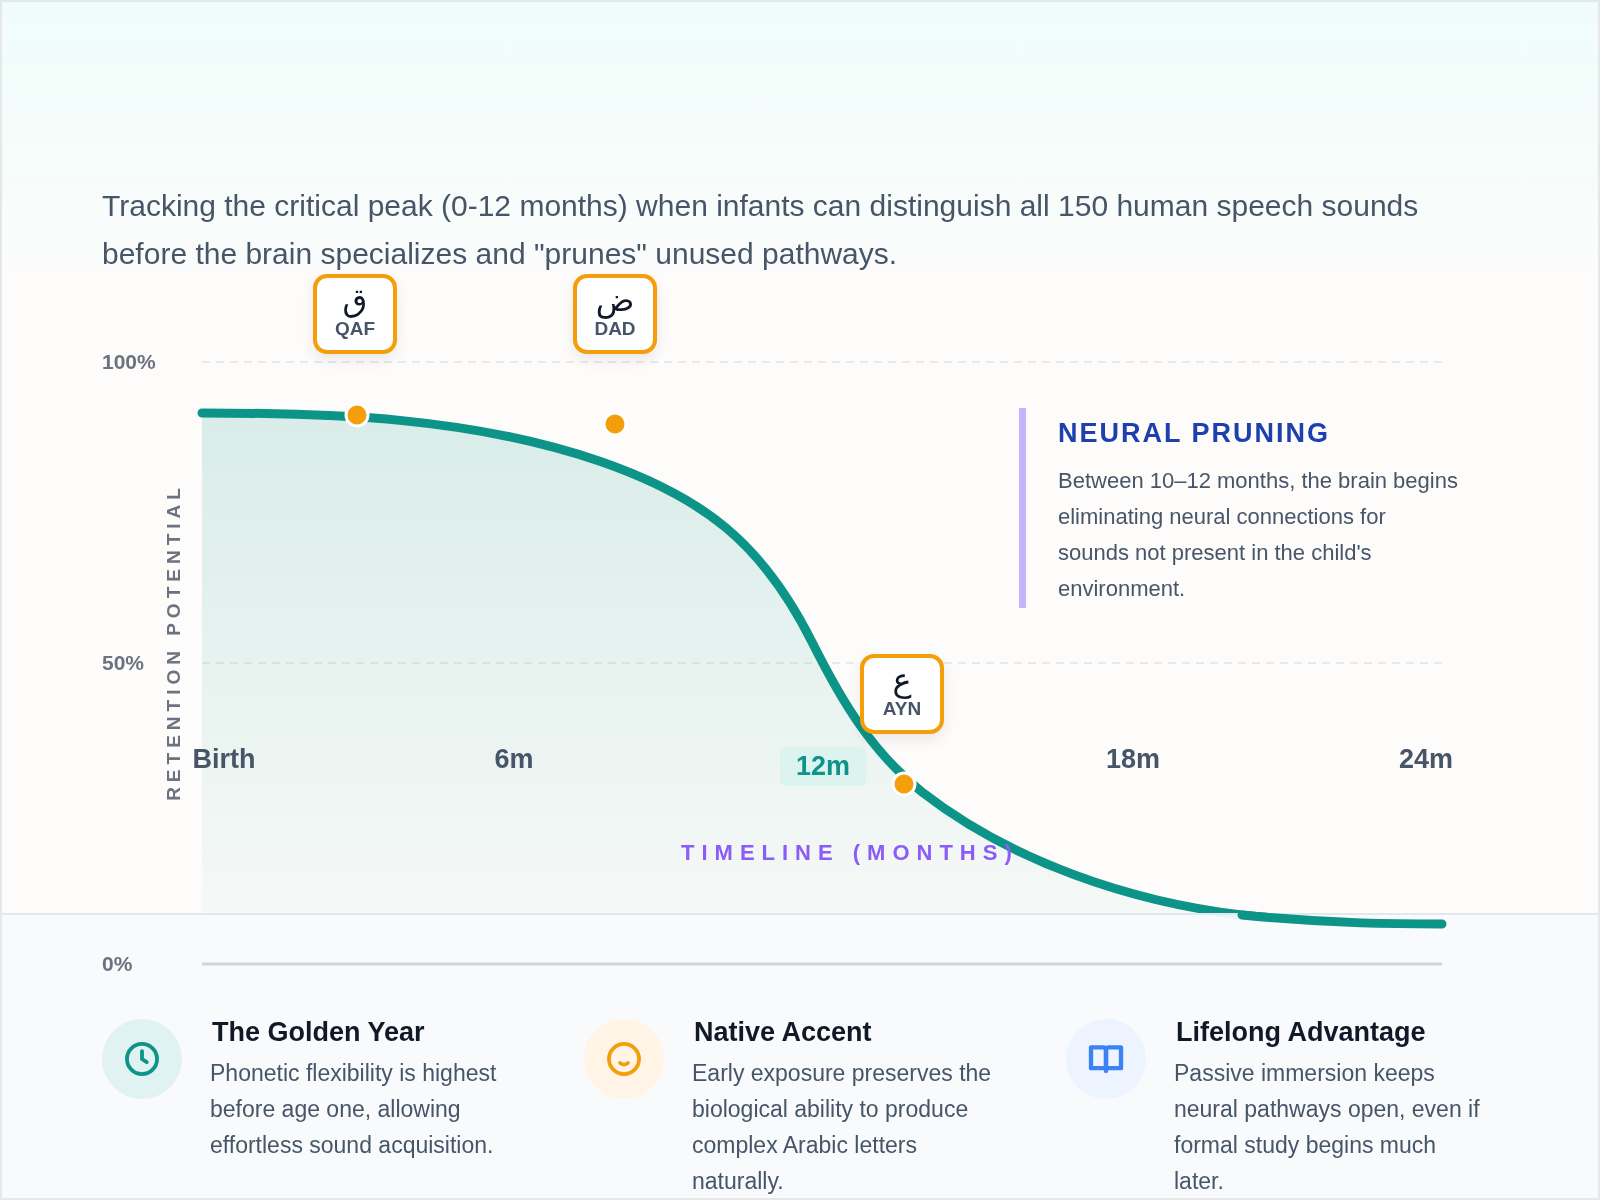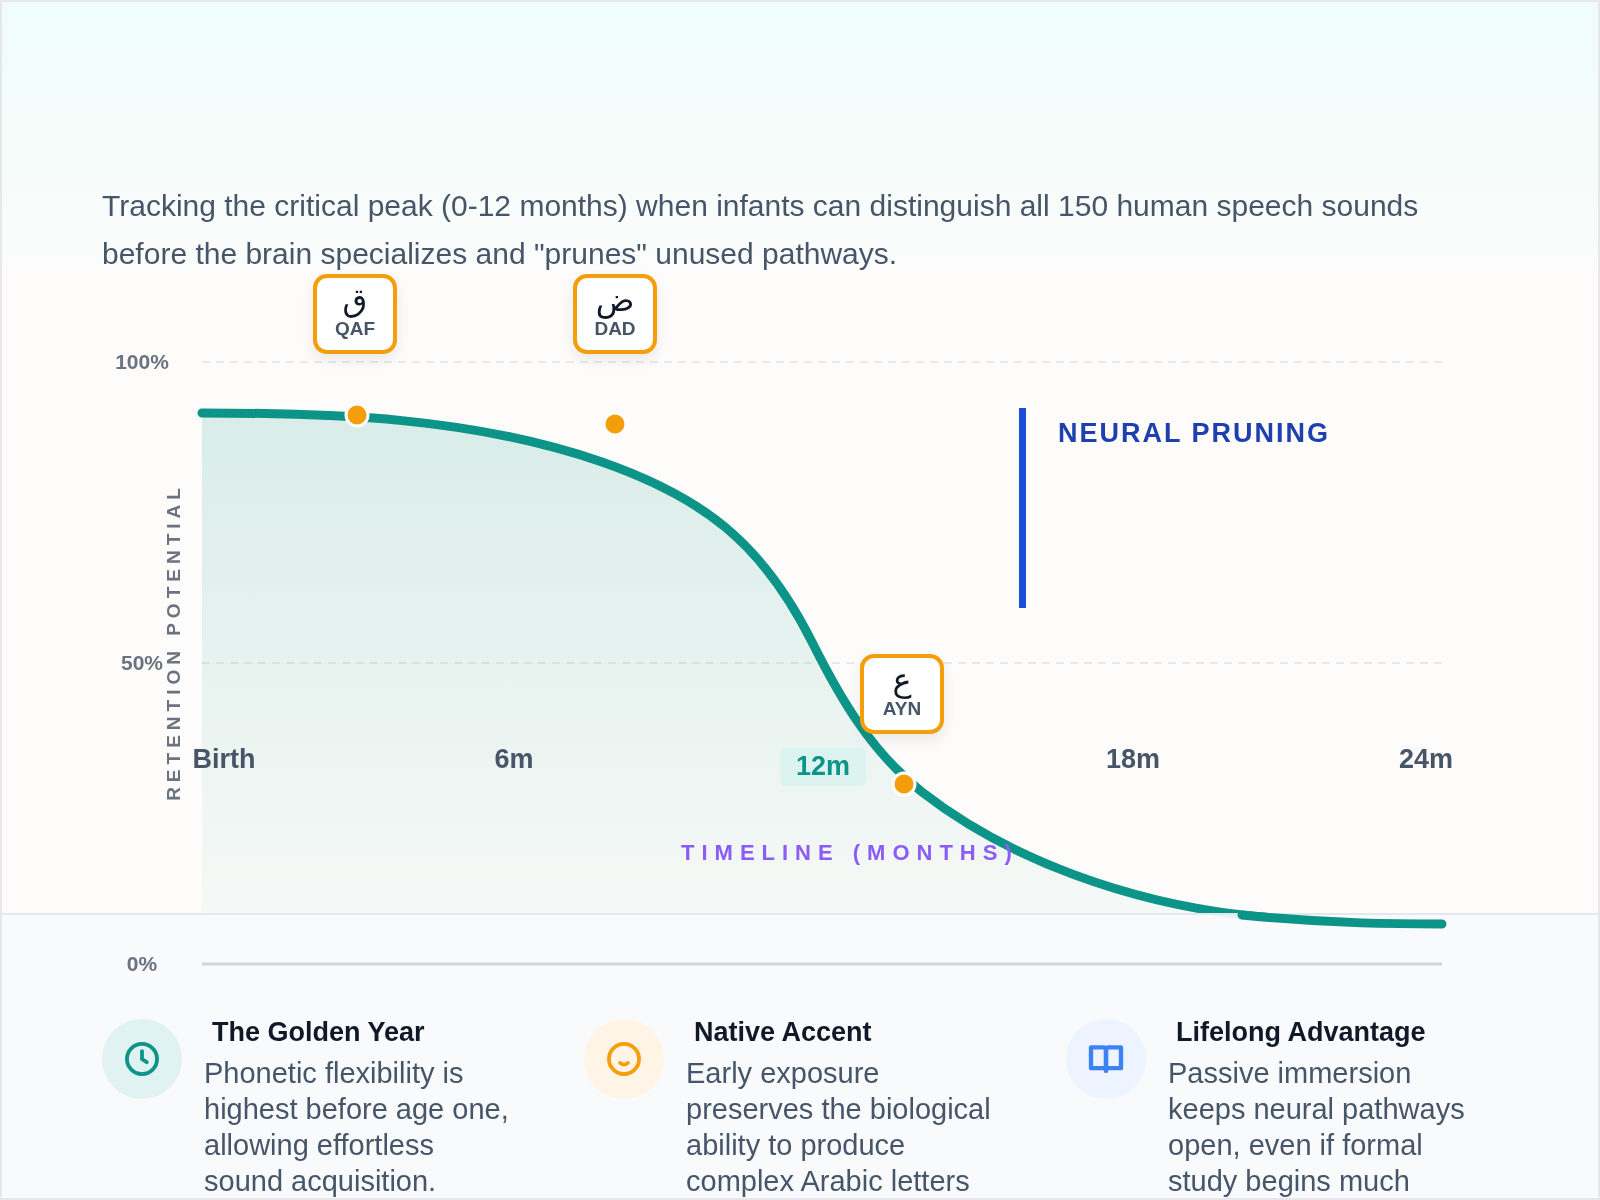--- a/index.html
+++ b/index.html
@@ -2,36 +2,36 @@
 <html><head>
 <meta charset="utf-8">
 <style>
   html, body { margin:0; padding:0; }
   body { width:1600px; height:1200px; background:#e5e7eb; font-family:"Liberation Sans", sans-serif; overflow:hidden; }
   .card { position:absolute; left:2px; top:2px; width:1596px; height:1196px; background:#fdfcfa; overflow:hidden; }
   .hero-bg { position:absolute; left:0; top:0; width:100%; height:270px; background:linear-gradient(180deg,#effdfa 0%,#fbfcfb 100%); }
   .title { position:absolute; left:100px; top:82px; margin:0; font-size:55px; font-weight:700; color:#111827; letter-spacing:-0.5px; }
   .subtitle { position:absolute; left:100px; top:180px; width:1320px; margin:0; font-size:30px; line-height:48px; color:#475569; }
   .chart-svg { position:absolute; left:0; top:0; width:1596px; height:1196px; }
-  .ytick { position:absolute; font-size:21px; font-weight:700; color:#6b7280; text-align:center; width:80px; }
+  .ytick { position:absolute; font-size:21px; font-weight:700; color:#6b7280; text-align:left; width:80px; }
   .ylabel { position:absolute; left:172px; top:640px; transform:translate(-50%,-50%) rotate(-90deg); font-size:19px; font-weight:700; letter-spacing:5px; color:#6b7280; white-space:nowrap; }
   .xtick { position:absolute; top:742px; font-size:27px; font-weight:700; color:#475569; transform:translateX(-50%); white-space:nowrap; }
   .xtick.hl { top:745px; color:#0d9488; background:#dcf3f0; padding:4px 16px; border-radius:6px;text-align:center; }
   .xlabel { position:absolute; left:679px; top:838px; font-size:22px; font-weight:700; letter-spacing:7px; color:#8b5cf6; white-space:nowrap; }
   .letter { position:absolute; width:84px; height:80px; border:4px solid #f59e0b; border-radius:14px; background:#fff; box-shadow:0 6px 14px rgba(0,0,0,0.08); text-align:center; box-sizing:border-box; }
   .letter .glyph { display:block; font-family:"DejaVu Sans", sans-serif; font-size:32px; line-height:36px; color:#111827; margin-top:4px; }
   .letter .name { display:block; font-size:19px; font-weight:700; color:#475569; line-height:22px; }
-  .callout { position:absolute; left:1017px; top:406px; width:440px; border-left:7px solid #1d4ed8; padding-left:32px; height:200px; box-sizing:border-box; }
+  .callout { position:absolute; left:1017px; top:406px; width:440px; border-left:7px solid #c4b5fd; padding-left:32px; height:200px; box-sizing:border-box; }
   .callout h3 { margin:10px 0 14px 0; font-size:27px; font-weight:700; letter-spacing:2px; color:#1e40af; }
   .callout p { margin:0; font-size:22px; line-height:36px; color:#475569; }
   .footer { position:absolute; left:0; top:911px; width:1596px; height:285px; background:rgba(248,250,252,0.94); border-top:2px solid #e2e8f0;padding-left:12px; }
   .feature { position:absolute; top:50px; }
   .feature .icon-wrap { position:absolute; left:0; top:54px; width:80px; height:80px; border-radius:50%; display:flex; align-items:center; justify-content:center; }
   .feature h4 { position:absolute; left:110px; top:52px; margin:0; font-size:27px; font-weight:700; color:#111827; white-space:nowrap; }
-  .feature p { position:absolute; left:102px; top:90px; width:310px; margin:0; font-size:29px; line-height:36px; color:#475569; }
+  .feature p { position:absolute; left:108px; top:90px; width:310px; margin:0; font-size:23px; line-height:36px; color:#475569; }
 </style>
 </head>
 <body>
 
 <div class="card">
   <div class="hero-bg"></div>
   <p class="subtitle">Tracking the critical peak (0-12 months) when infants can distinguish all 150 human speech sounds before the brain specializes and "prunes" unused pathways.</p>
 
   <svg class="chart-svg" viewBox="0 0 1596 1196">
     <defs>
@@ -72,20 +72,21 @@
     <span class="glyph">ض</span>
     <span class="name">DAD</span>
   </div>
   <div class="letter" style="left:858px; top:652px;">
     <span class="glyph">ع</span>
     <span class="name">AYN</span>
   </div>
 
   <div class="callout">
     <h3>NEURAL PRUNING</h3>
+    <p>Between 10–12 months, the brain begins eliminating neural connections for sounds not present in the child's environment.</p>
   </div>
 
   <div class="footer">
     <div class="feature" style="left:100px;">
       <div class="icon-wrap" style="background:#e0f2f1;">
         <svg width="38" height="38" viewBox="0 0 24 24" fill="none" stroke="#0d9488" stroke-width="2.4" stroke-linecap="round">
           <circle cx="12" cy="12" r="9.5"></circle>
             <path d="M12 7v5l3 2"></path>
         </svg>
       </div>

